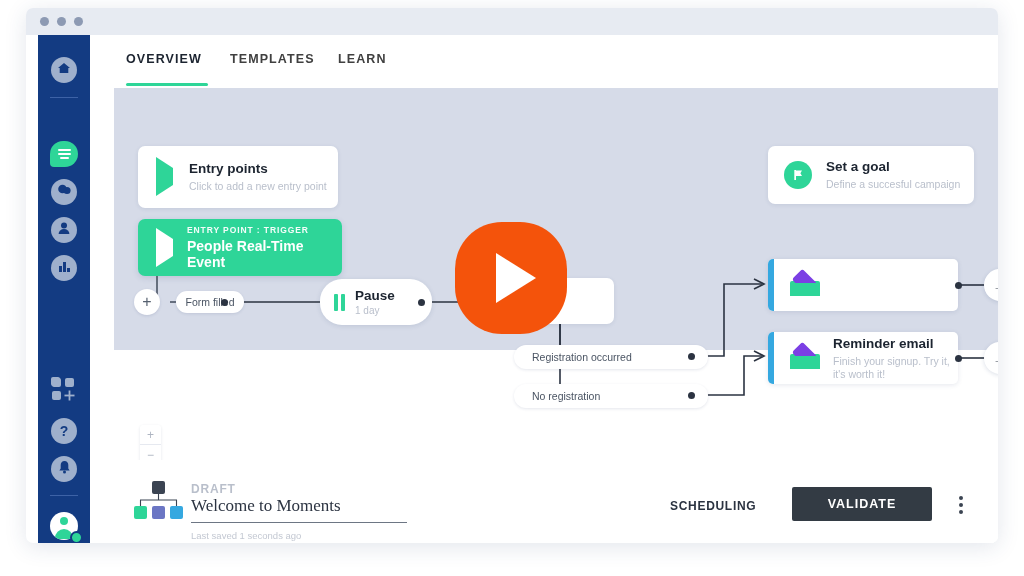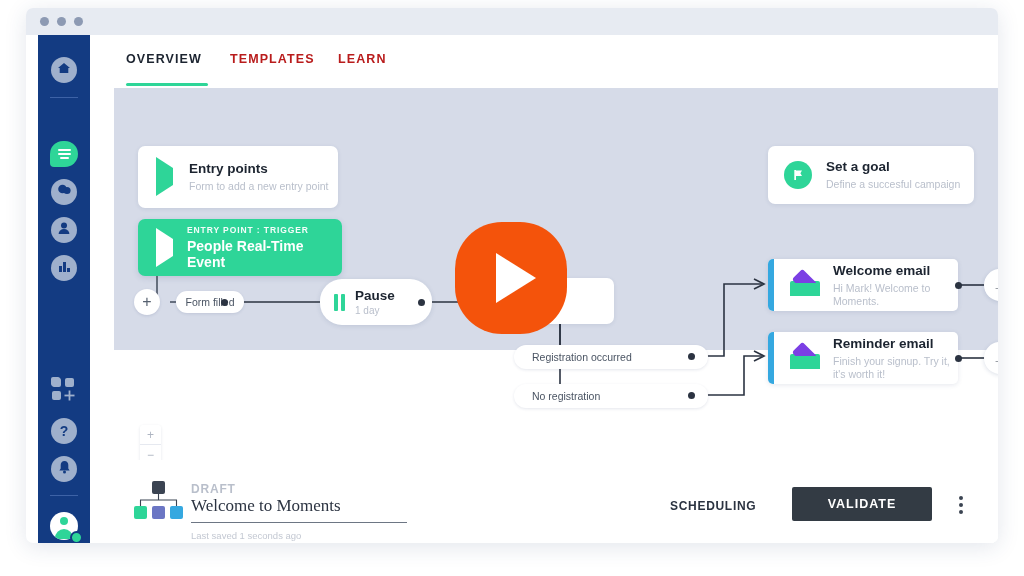--- a/index.html
+++ b/index.html
@@ -157,21 +157,21 @@
     width: 100%;
     height: 53px;
     background: #ffffff;
   }
   .tab {
     position: absolute;
     top: 17px;
     font-size: 12.5px;
     font-weight: bold;
     letter-spacing: 1.1px;
-    color: #b91c1c;
+    color: #404040;
     cursor: pointer;
   }
   .tab.active { color: #1c2430; }
   .tab-underline {
     position: absolute;
     top: 48px;
     height: 3px;
     background: #2ed598;
     border-radius: 2px;
   }
@@ -571,21 +571,21 @@
       </div>
 
       <div class="canvas">
 
         <div class="card" style="left:24px;top:58px;width:200px;height:62px;display:flex;align-items:center;">
           <span style="margin:0 16px 0 18px;">
             <span class="play-tri"></span>
           </span>
           <span>
             <span class="card-title" style="display:block;">Entry points</span>
-            <span class="card-sub" style="display:block;">Form to add a new entry point</span>
+            <span class="card-sub" style="display:block;">Click to add a new entry point</span>
           </span>
         </div>
 
         <div class="card" style="left:654px;top:58px;width:206px;height:58px;display:flex;align-items:center;">
           <span class="goal-circle" style="margin:0 14px 0 16px;">
             <svg width="14" height="14" viewBox="0 0 14 14">
               <rect x="3.3" y="2" width="1.7" height="10" fill="#ffffff"></rect>
               <path d="M5 2.6 L11 2.6 L9.4 5.3 L11 8 L5 8 Z" fill="#ffffff"></path>
             </svg>
           </span>
@@ -647,24 +647,20 @@
         <div class="pill" style="left:400px;top:296px;width:176px;height:24px;justify-content:flex-start;padding-left:18px;">No registration</div>
         <div class="conn-dot" style="left:574px;top:304px;"></div>
 
         <div class="email-card" style="left:654px;top:171px;width:190px;height:52px;">
           <span class="email-accent"></span>
           <span class="env">
             <span class="back"></span>
               <span class="flap"></span>
               <span class="front"></span>
           </span>
-          <span>
-            <span class="card-title" style="display:block;">Welcome email</span>
-            <span class="card-sub" style="display:block;">Hi Mark! Welcome to Moments.</span>
-          </span>
         </div>
         <div class="conn-dot" style="left:841px;top:194px;"></div>
         <div class="arrow-btn" style="left:870px;top:181px;">
           <span>→</span>
         </div>
 
         <div class="email-card" style="left:654px;top:244px;width:190px;height:52px;">
           <span class="email-accent"></span>
           <span class="env">
             <span class="back"></span>

